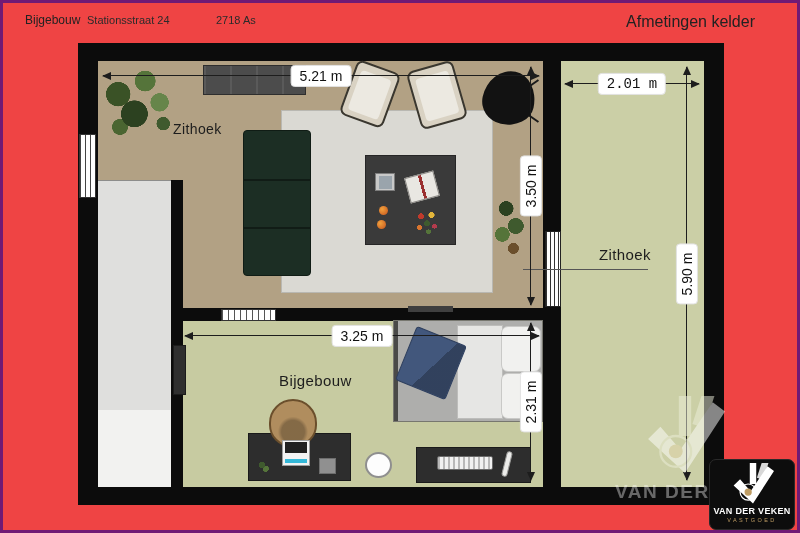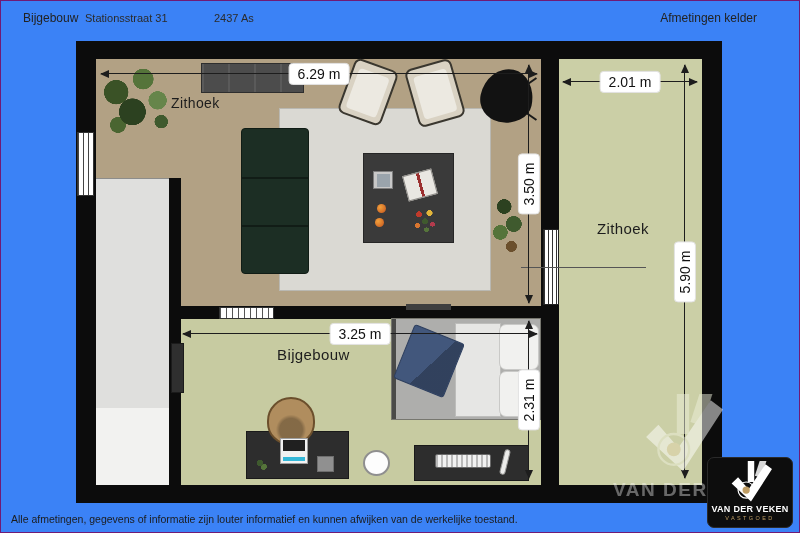--- a/index.html
+++ b/index.html
@@ -1,26 +1,26 @@
 <!DOCTYPE html>
 <html><head>
 <meta charset="utf-8">
 <style>
   html,body{margin:0;padding:0;background:#fff;}
   .page{
-    position:relative;width:800px;height:533px;background:#3b82f6;overflow:hidden;
+    position:relative;width:800px;height:533px;background:#ef4444;overflow:hidden;
     font-family:"Liberation Sans", sans-serif;color:#1d1d1d;
-    border:1px solid #701a75;box-sizing:border-box;
+    border:3px solid #701a75;box-sizing:border-box;
   }
   .abs{position:absolute;}
   
   .hdr-project{left:22px;top:10px;font-size:12px;color:#222;}
   .hdr-address{left:84px;top:11px;font-size:11px;color:#2b2b2b;}
   .hdr-postal{left:213px;top:11px;font-size:11px;color:#2b2b2b;}
-  .hdr-title{right:42px;top:10px;font-size:12px;color:#222;}
+  .hdr-title{right:42px;top:10px;font-size:16px;color:#222;}
   .footer-text{left:10px;top:512px;font-size:10.5px;color:#1c1c1c;}
   
   .wall{background:#0c0c0c;}
   .floor-living{left:95px;top:58px;width:445px;height:247px;background:#b2a184;}
   .floor-tech{left:558px;top:58px;width:143px;height:426px;background:#cbcfa6;}
   .floor-bedroom{left:180px;top:318px;width:360px;height:166px;background:#c7cba1;}
   .wall-top{left:75px;top:40px;width:646px;height:18px;}
   .wall-left{left:75px;top:40px;width:20px;height:462px;}
   .wall-bottom{left:75px;top:484px;width:646px;height:18px;}
   .wall-right{left:701px;top:40px;width:20px;height:462px;}
@@ -45,27 +45,27 @@
   .ah-r{right:-1px;top:-4px;border:4px solid transparent;border-right:0;border-left:9px solid #1d1d1d;}
   .ah-u{top:-1px;left:-4px;border:4px solid transparent;border-top:0;border-bottom:9px solid #1d1d1d;}
   .ah-d{bottom:-1px;left:-4px;border:4px solid transparent;border-bottom:0;border-top:9px solid #1d1d1d;}
   .dim-label{
     position:absolute;left:50%;top:0;transform:translate(-50%,-50%);
     background:#fff;border:1px solid #e2e2e2;border-radius:4px;
     padding:1px 8px;font-size:14px;color:#111;white-space:nowrap;line-height:1.3;
   }
   .dimv .dim-label{left:0;top:50%;transform:translate(-50%,-50%) rotate(-90deg);}
   .dim-629{left:100px;top:72px;width:436px;}
-  .dim-201{left:562px;top:80px;width:134px;}
+  .dim-201{left:562px;top:80px;width:134px;font-family:Liberation Mono, monospace;}
   .dim-520{left:182px;top:332px;width:354px;}
   .dim-350{left:527px;top:64px;height:238px;}
   .dim-590{left:683px;top:64px;height:413px;}
   .dim-231{left:527px;top:320px;height:157px;}
   
-  .room-label{font-size:15px;color:#1d1d1d;letter-spacing:.4px;}
+  .room-label{font-size:15px;color:#1d1d1d;letter-spacing:.4px;margin-top:24px;}
   .lbl-living{left:170px;top:94px;font-size:14px;}
   .lbl-tech{left:596px;top:219px;}
   .lbl-bedroom{left:276px;top:345px;}
   
   .plant{border-radius:45%;filter:blur(.4px);}
   .plant-large{left:90px;top:60px;width:90px;height:82px;background-image:
     radial-gradient(circle 20px at 28% 38%,#3a5226 0 60%,transparent 62%),
     radial-gradient(circle 17px at 58% 22%,#55743a 0 60%,transparent 62%),
     radial-gradient(circle 22px at 46% 62%,#2c4120 0 60%,transparent 62%),
     radial-gradient(circle 15px at 74% 48%,#66854a 0 60%,transparent 62%),
@@ -146,22 +146,22 @@
     font-size:9px;font-weight:bold;letter-spacing:.3px;white-space:nowrap;}
   .logo-sub{position:absolute;left:0;top:57px;width:100%;text-align:center;color:#bf9d64;
     font-size:5.5px;letter-spacing:2.4px;white-space:nowrap;}
 </style>
 </head>
 <body>
 
 <div class="page">
 
   <div class="abs hdr-project">Bijgebouw</div>
-  <div class="abs hdr-address">Stationsstraat 31</div>
-  <div class="abs hdr-postal">2437 As</div>
+  <div class="abs hdr-address">Stationsstraat 24</div>
+  <div class="abs hdr-postal">2718 As</div>
   <div class="abs hdr-title">Afmetingen kelder</div>
 
   <div class="abs floor-living"></div>
   <div class="abs floor-tech"></div>
   <div class="abs floor-bedroom"></div>
   <div class="abs stairs"></div>
   <div class="abs stairs-lower"></div>
 
   <div class="abs wall wall-top"></div>
   <div class="abs wall wall-left"></div>
@@ -219,21 +219,21 @@
   <div class="abs desk-square"></div>
   <div class="abs desk-plant"></div>
   <div class="abs stool"></div>
   <div class="abs bench"></div>
   <div class="abs radiator"></div>
   <div class="abs pen"></div>
 
   <div class="abs dimh dim-629">
     <div class="ah ah-l"></div>
     <div class="ah ah-r"></div>
-    <span class="dim-label">6.29 m</span>
+    <span class="dim-label">5.21 m</span>
   </div>
   <div class="abs dimh dim-201">
     <div class="ah ah-l"></div>
     <div class="ah ah-r"></div>
     <span class="dim-label">2.01 m</span>
   </div>
   <div class="abs dimh dim-520">
     <div class="ah ah-l"></div>
     <div class="ah ah-r"></div>
     <span class="dim-label">3.25 m</span>
@@ -271,14 +271,13 @@
       <polygon points="26,0 34,0 34,26 26,26" fill="#ffffff"></polygon>
       <rect x="38" y="-2" width="8" height="22" transform="rotate(18 42 9)" fill="#d8d8d8"></rect>
       <polygon points="6,28 14,20 27,35 48,4 56,10 30,50" fill="#ffffff"></polygon>
       <circle cx="24" cy="36" r="10" fill="none" stroke="#ffffff" stroke-width="1.5"></circle>
       <circle cx="24" cy="36" r="4.5" fill="#bf9d64"></circle>
     </svg>
     <div class="logo-name">VAN DER VEKEN</div>
     <div class="logo-sub">VASTGOED</div>
   </div>
 
-  <div class="abs footer-text">Alle afmetingen, gegevens of informatie zijn louter informatief en kunnen afwijken van de werkelijke toestand.</div>
 </div>
 
 </body></html>

